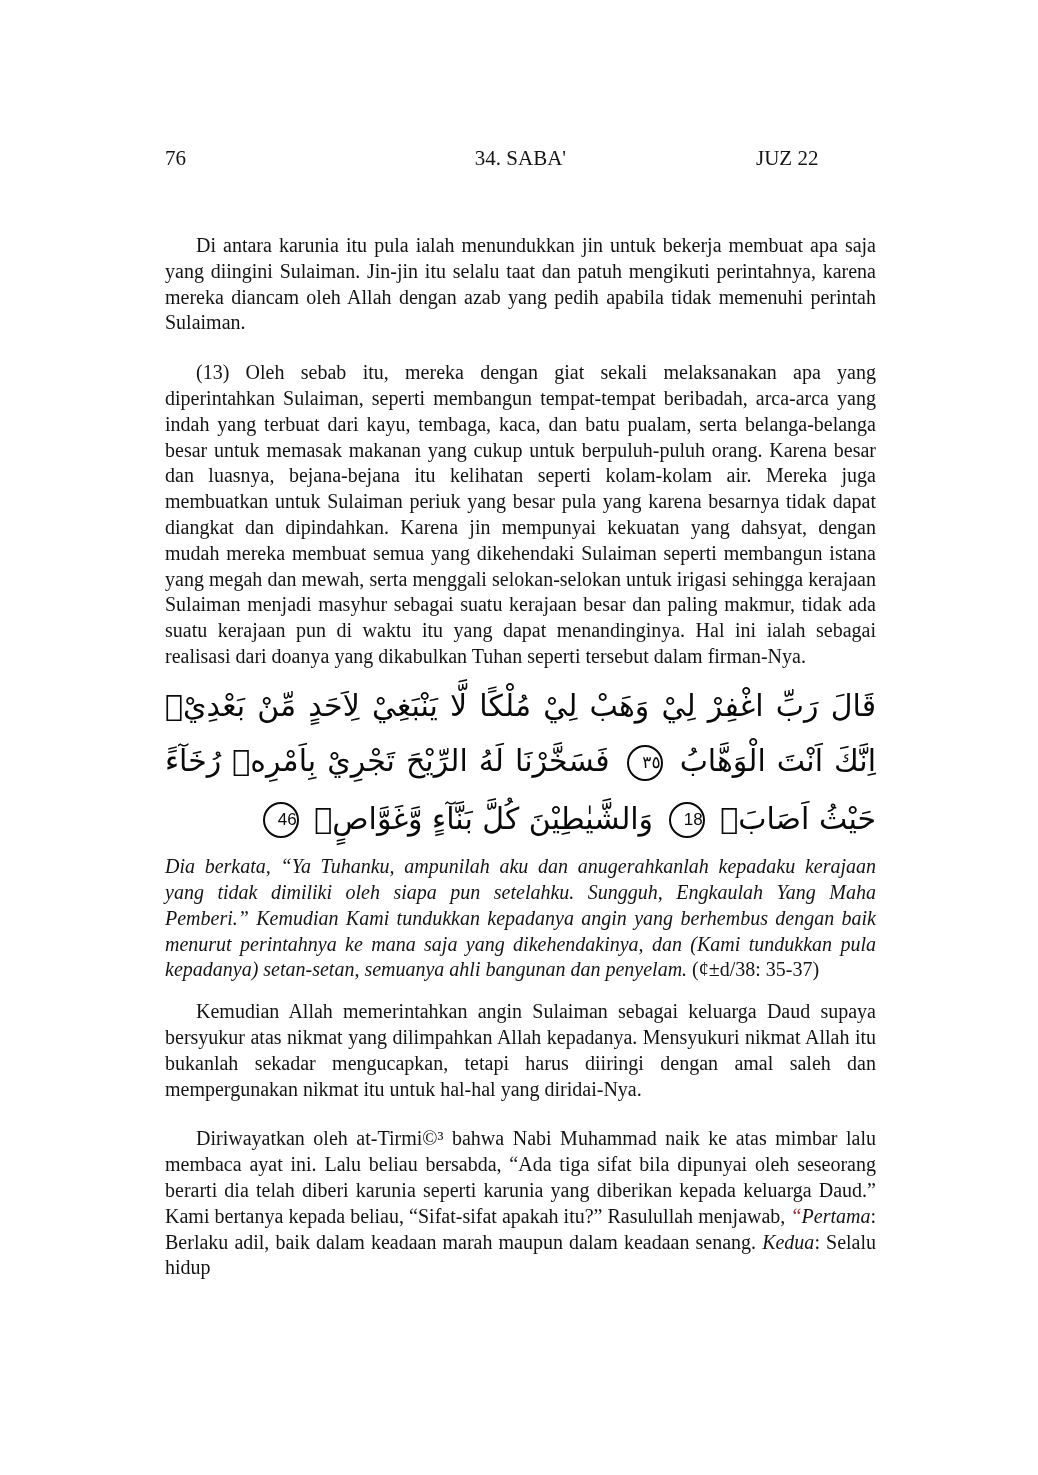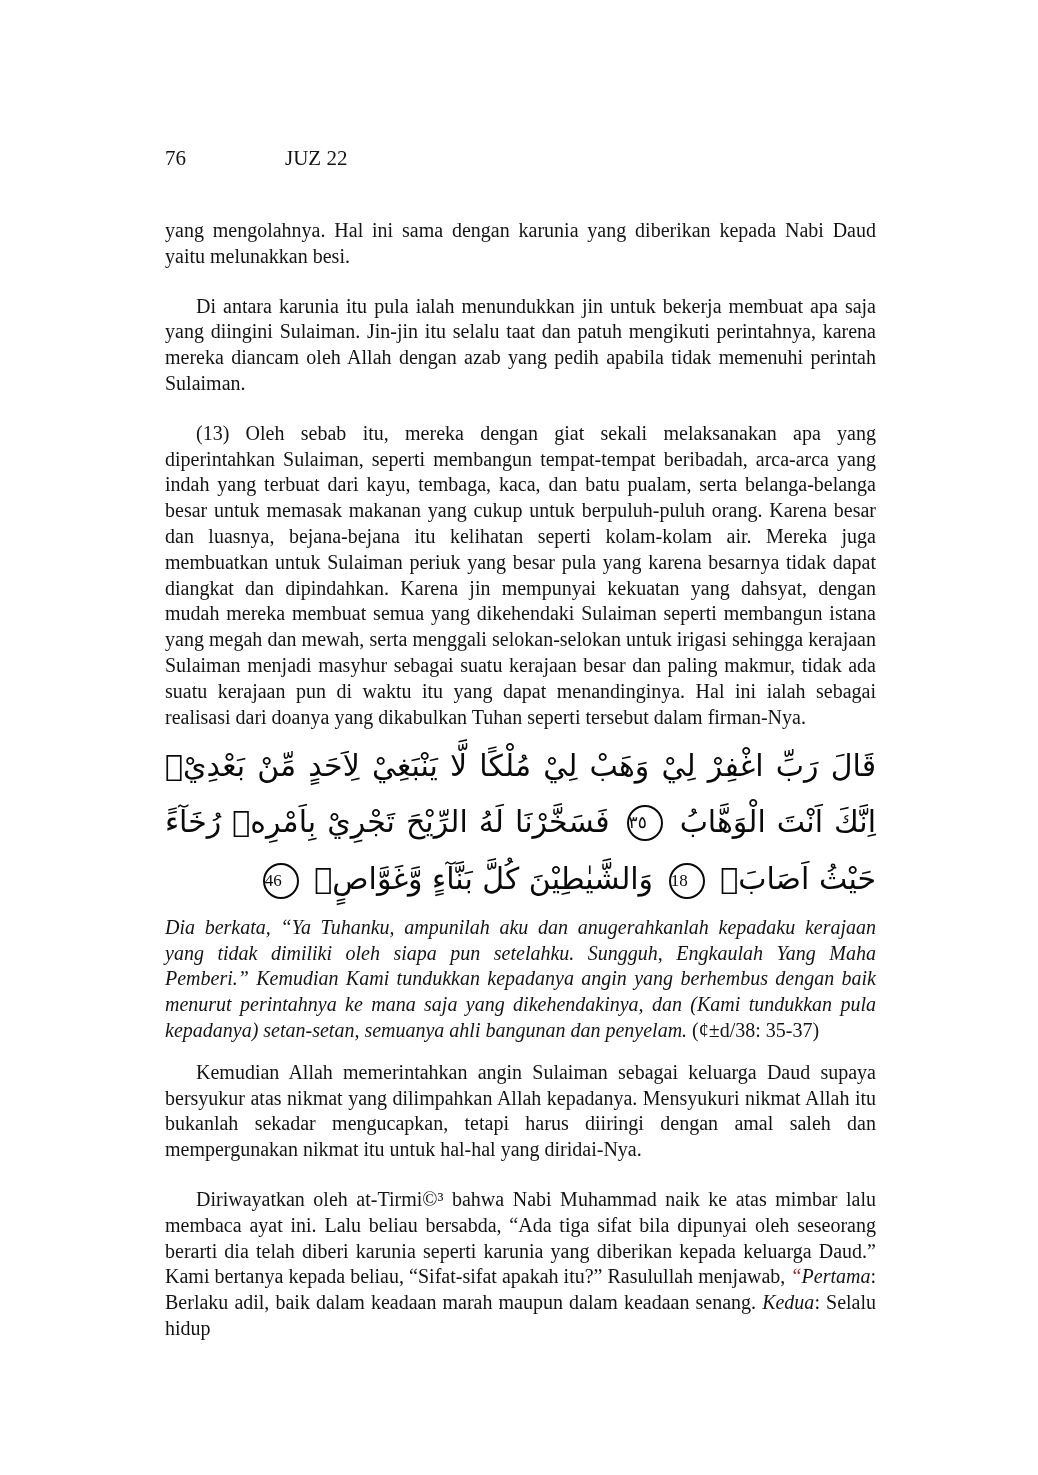--- a/index.html
+++ b/index.html
@@ -16,21 +16,21 @@
     color: #141414;
     font-family: "Liberation Serif", serif;
     padding: 146px 162px 0 165px;
     overflow: hidden;
   }
   .header {
     display: flex;
     align-items: baseline;
     font-size: 21px;
     line-height: 25px;
-    margin-bottom: 47px;
+    margin-bottom: 62px;
   }
   .header .left  { width: 120px; text-align: left; }
   .header .center{ flex: 1; text-align: center; }
   .header .right { width: 120px; text-align: left; }
 
   .body-text {
     font-size: 20px;
     line-height: 1.29;
     text-align: justify;
   }
@@ -52,48 +52,48 @@
   }
   .ayah-num {
     display: inline-block;
     width: 36px;
     height: 36px;
     border: 2px solid #0a0a0a;
     border-radius: 50%;
     box-sizing: border-box;
     font-size: 17px;
     line-height: 31px;
-    text-align: left;
+    text-align: right;
     vertical-align: middle;
     margin: 10px 6px;
-    font-family: Liberation Serif, serif;
+    font-family: Liberation Sans, sans-serif;
   }
   .translation {
     font-style: italic;
     margin: 0;
   }
   .translation .reference {
     font-style: normal;
   }
   .after-gap { margin-top: 16px !important; }
   .accent-quote { font-style: italic; }
 </style>
 </head>
 <body>
 
 <div class="page">
 
   <div class="header">
     <span class="left">76</span>
+    <span class="center">34. SABA'</span>
     <span class="right">JUZ 22</span>
   </div>
 
   <div class="body-text">
 
-    <p>yang mengolahnya. Hal ini sama dengan karunia yang diberikan kepada Nabi Daud yaitu melunakkan besi.</p>
 
     <p class="indent">Di antara karunia itu pula ialah menundukkan jin untuk bekerja membuat apa saja yang diingini Sulaiman. Jin-jin itu selalu taat dan patuh mengikuti perintahnya, karena mereka diancam oleh Allah dengan azab yang pedih apabila tidak memenuhi perintah Sulaiman.</p>
 
     <p class="indent">(13) Oleh sebab itu, mereka dengan giat sekali melaksanakan apa yang diperintahkan Sulaiman, seperti membangun tempat-tempat beribadah, arca-arca yang indah yang terbuat dari kayu, tembaga, kaca, dan batu pualam, serta belanga-belanga besar untuk memasak makanan yang cukup untuk berpuluh-puluh orang. Karena besar dan luasnya, bejana-bejana itu kelihatan seperti kolam-kolam air. Mereka juga membuatkan untuk Sulaiman periuk yang besar pula yang karena besarnya tidak dapat diangkat dan dipindahkan. Karena jin mempunyai kekuatan yang dahsyat, dengan mudah mereka membuat semua yang dikehendaki Sulaiman seperti membangun istana yang megah dan mewah, serta menggali selokan-selokan untuk irigasi sehingga kerajaan Sulaiman menjadi masyhur sebagai suatu kerajaan besar dan paling makmur, tidak ada suatu kerajaan pun di waktu itu yang dapat menandinginya. Hal ini ialah sebagai realisasi dari doanya yang dikabulkan Tuhan seperti tersebut dalam firman-Nya.</p>
 
     <p class="arabic" dir="rtl" lang="ar">
       <span>قَالَ رَبِّ اغْفِرْ لِيْ وَهَبْ لِيْ مُلْكًا لَّا يَنْبَغِيْ لِاَحَدٍ مِّنْ بَعْدِيْۚ اِنَّكَ اَنْتَ الْوَهَّابُ</span>
       <span class="ayah-num">٣٥</span>
       <span>فَسَخَّرْنَا لَهُ الرِّيْحَ تَجْرِيْ بِاَمْرِهٖ رُخَآءً حَيْثُ اَصَابَۙ</span>
       <span class="ayah-num">18</span>

